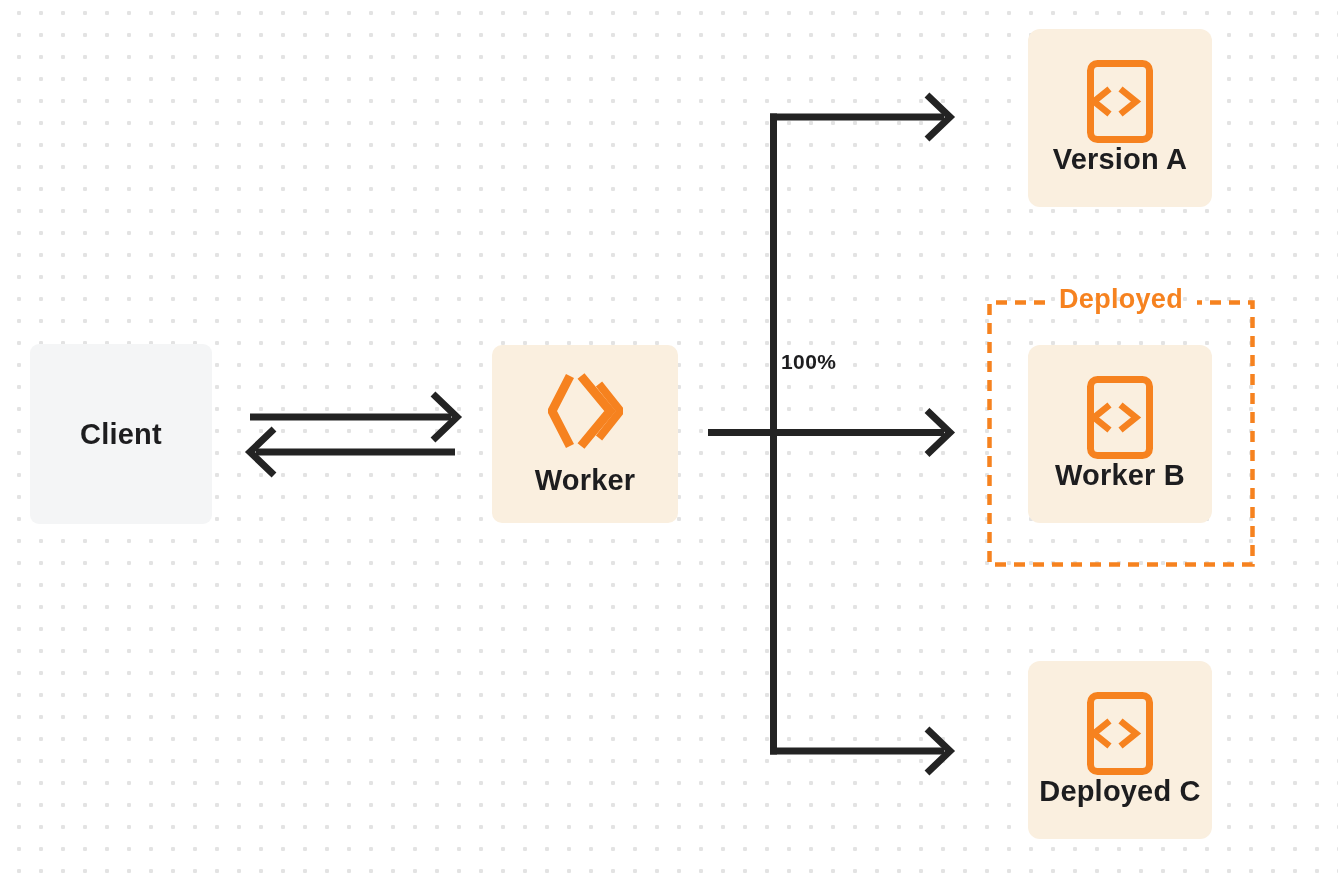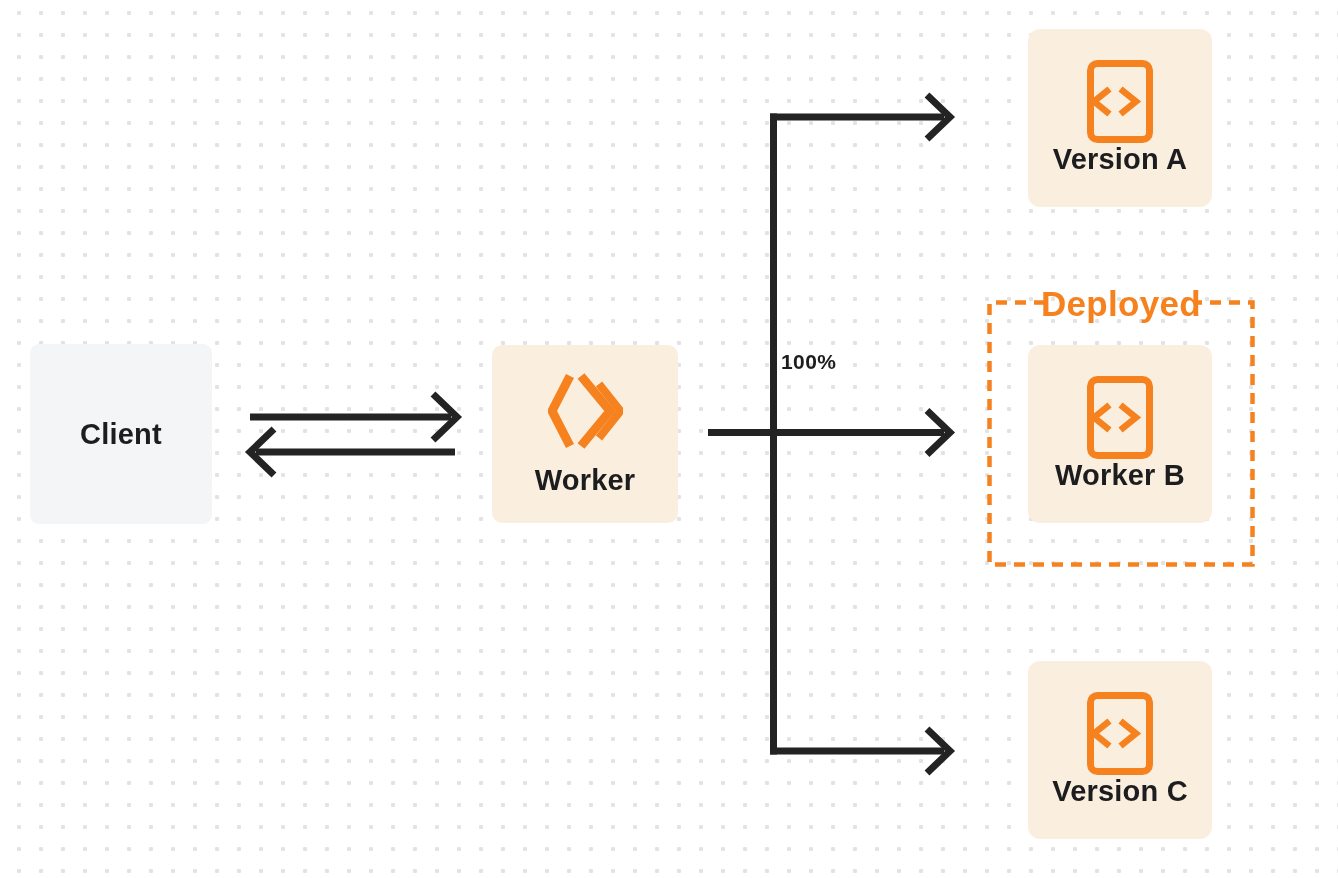--- a/index.html
+++ b/index.html
@@ -28,21 +28,21 @@
   .icon-svg path,.icon-svg rect{fill:none;stroke:#f6821f;stroke-linecap:butt;stroke-linejoin:miter;}
   .traffic{
     position:absolute;left:781px;top:345px;width:150px;text-align:left;
     font-weight:700;font-size:21px;line-height:33px;color:#1d1d1f;letter-spacing:.4px;
   }
   .deployed{position:absolute;left:987px;top:300px;width:268px;height:267px;}
   .deployed-border{position:absolute;left:0;top:0;overflow:visible;}
   .deployed-border path{fill:none;stroke:#f6821f;stroke-width:4.5;stroke-dasharray:11 8;stroke-linecap:butt;}
   .deployed-label{
     position:absolute;top:-16px;left:50%;transform:translateX(-50%);
-    color:#f6821f;font-weight:700;font-size:35px;white-space:nowrap;letter-spacing:.3px;
+    color:#f6821f;font-weight:700;font-size:27px;white-space:nowrap;letter-spacing:.3px;
   }
 </style>
 </head>
 <body>
 
 <div class="canvas">
 
   <svg class="connectors" viewBox="0 0 1338 878" aria-hidden="true">
 
     <path d="M250 417 L451 417"></path>
@@ -104,16 +104,16 @@
     </svg>
     <span>Worker B</span>
   </div>
 
   <div class="node version version-c">
     <svg class="icon-svg" width="66" height="83" viewBox="0 0 66 83" aria-hidden="true">
       <rect x="3.5" y="3.5" width="59" height="76" rx="7" stroke-width="7"></rect>
       <path d="M22.5 29 L7 41.5 L22.5 54" stroke-width="6.5"></path>
       <path d="M33.5 29 L49 41.5 L33.5 54" stroke-width="6.5"></path>
     </svg>
-    <span>Version C</span>
+    <span>Deployed C</span>
   </div>
 
 </div>
 
 </body></html>

